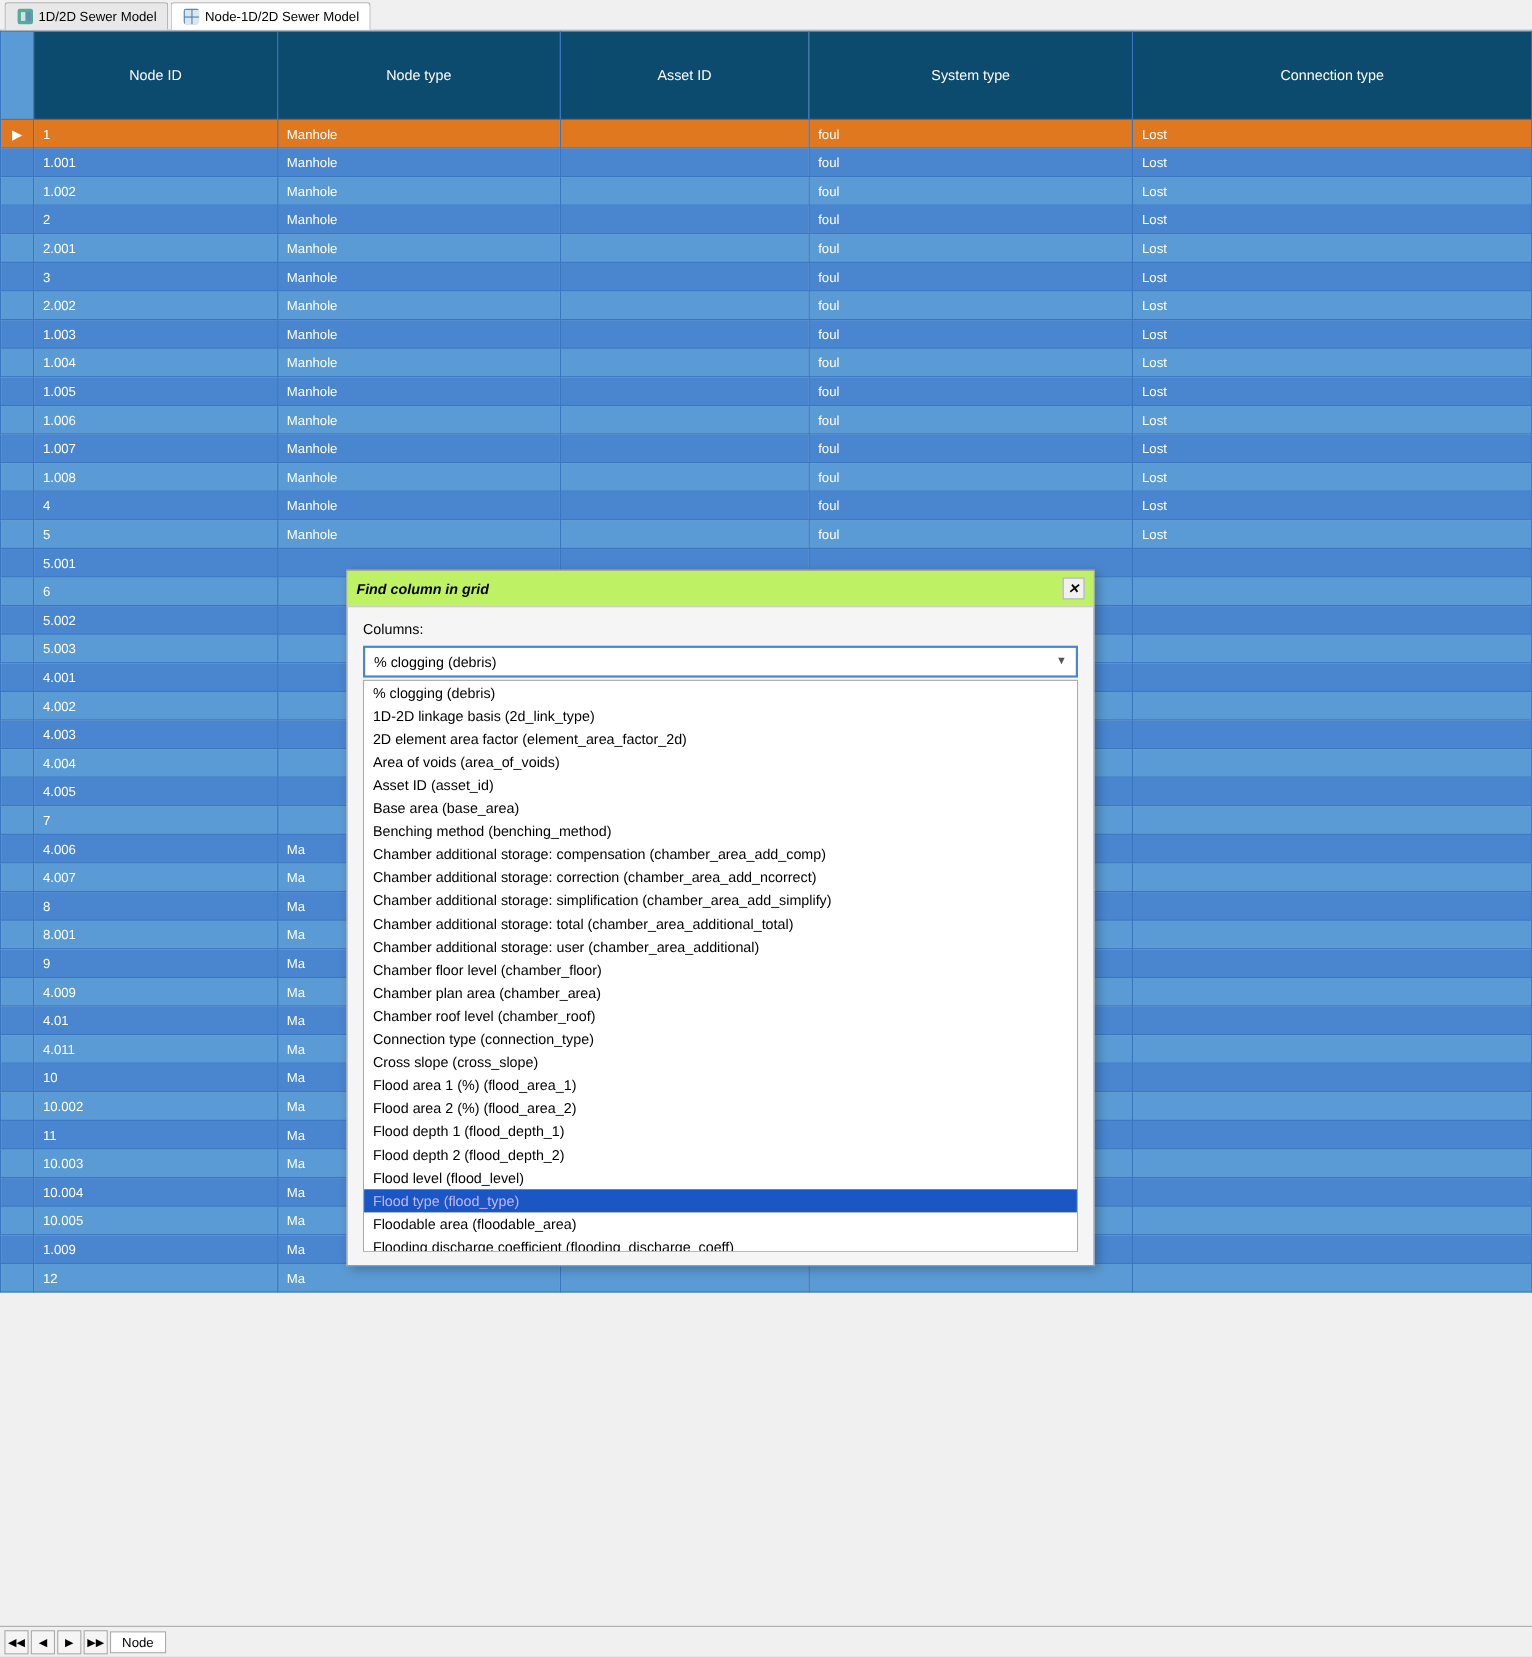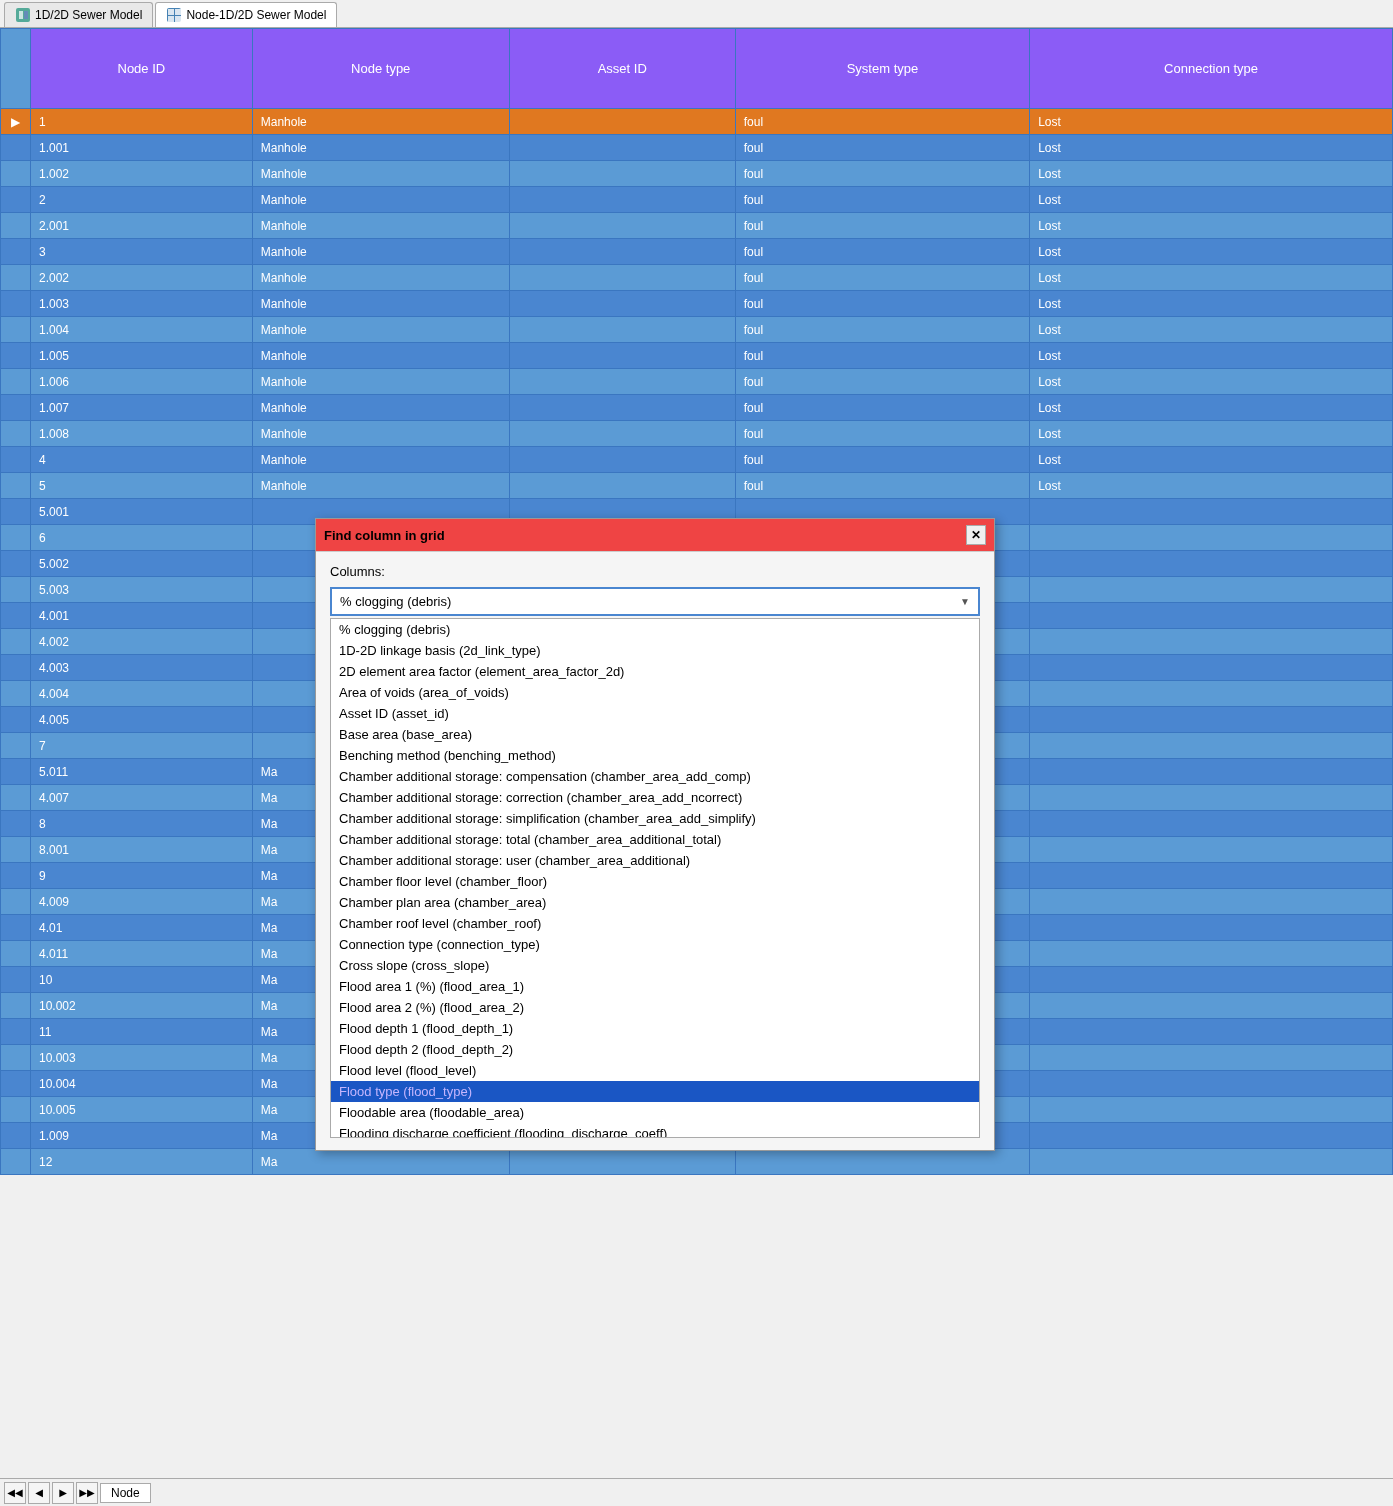--- a/index.html
+++ b/index.html
@@ -12,21 +12,21 @@
     .tab { display: flex; align-items: center; gap: 4px; padding: 4px 10px; background: #e8e8e8; border: 1px solid #aaa; border-bottom: none; border-radius: 3px 3px 0 0; cursor: pointer; font-size: 12px; }
     .tab.active { background: #fff; z-index: 1; }
     .tab-icon { width: 16px; height: 16px; display: inline-flex; align-items: center; justify-content: center; }
 
     
     .grid-container { flex: 1; overflow: hidden; position: relative; }
 
     
     .data-table { width: 100%; border-collapse: collapse; }
     .data-table thead th {
-      background: #8b5cf6;
+      background: #0c4a6e;
       color: #fff;
       font-weight: normal;
       padding: 8px 12px;
       text-align: center;
       border: 1px solid #3a76c0;
       font-size: 13px;
       height: 80px;
       vertical-align: middle;
     }
     .data-table thead th:first-child { width: 30px; background: #4a86d0; }
@@ -60,25 +60,26 @@
       width: 680px;
       background: #f5f5f5;
       border: 1px solid #999;
       box-shadow: 3px 3px 10px rgba(0,0,0,0.3);
       pointer-events: all;
     }
     .dialog-title-bar {
       display: flex;
       align-items: center;
       justify-content: space-between;
-      background: #ef4444;
+      background: #bef264;
       border-bottom: 1px solid #ccc;
       padding: 6px 8px;
       font-size: 13px;
       font-weight: 600;
+      font-style: italic;
     }
     .dialog-close-btn {
       width: 20px; height: 20px;
       display: flex; align-items: center; justify-content: center;
       border: 1px solid #aaa;
       background: #f0f0f0;
       cursor: pointer;
       font-size: 12px;
       font-weight: bold;
     }
@@ -368,21 +369,21 @@
           <tr>
             <td class="row-indicator"></td>
             <td>7</td>
             <td></td>
             <td></td>
             <td></td>
             <td></td>
           </tr>
           <tr>
             <td class="row-indicator"></td>
-            <td>5.011</td>
+            <td>4.006</td>
             <td>Ma</td>
             <td></td>
             <td></td>
             <td></td>
           </tr>
           <tr>
             <td class="row-indicator"></td>
             <td>4.007</td>
             <td>Ma</td>
             <td></td>

